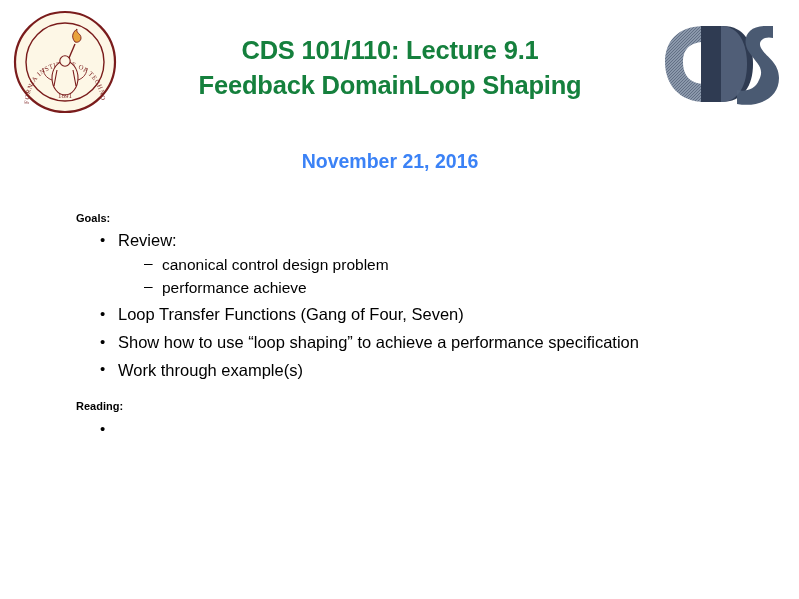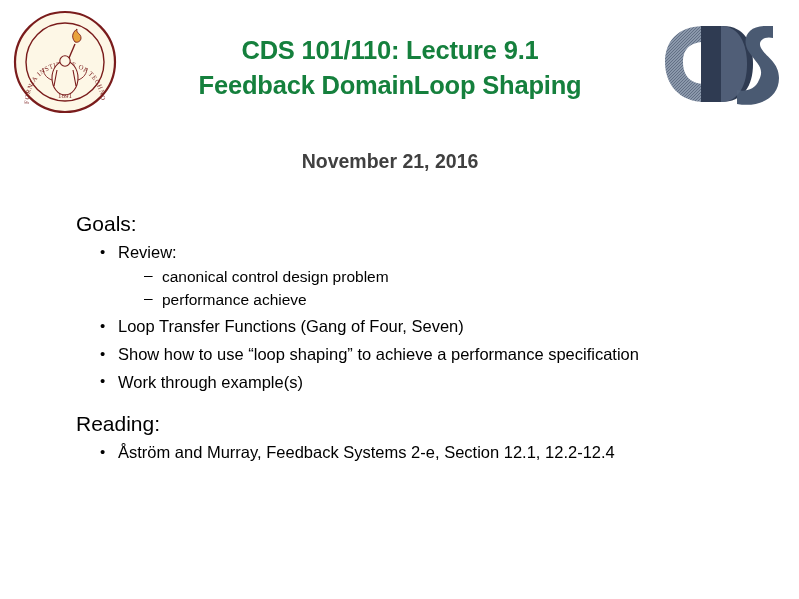--- a/index.html
+++ b/index.html
@@ -51,37 +51,37 @@
   }
   .title .line { white-space: nowrap; }
 
   
   .date {
     position: absolute;
     left: 130px;
     top: 150px;
     width: 520px;
     text-align: center;
-    color: #404040;
+    color: #3b82f6;
     font-weight: bold;
     font-size: 19.5px;
   }
 
   
   .body {
     position: absolute;
     left: 76px;
     top: 212px;
     width: 700px;
     color: #000000;
     font-size: 16.5px;
   }
   .section-head {
-    font-weight: normal;
-    font-size: 21px;
+    font-weight: bold;
+    font-size: 11px;
     margin: 0 0 6px 0;
   }
   .section-head.second { margin-top: 20px; }
 
   ul.level1 {
     list-style: none;
     margin: 0;
     padding: 0 0 0 22px;
   }
   ul.level1 > li {
@@ -200,18 +200,17 @@
       <li>
         <span class="bullet">•</span>
         <span class="item-text">Work through example(s)</span>
       </li>
     </ul>
 
     <div class="section-head second">Reading:</div>
     <ul class="level1">
       <li>
         <span class="bullet">•</span>
-        <span class="item-text">Åström and Murray, Feedback Systems 2-e, Section 12.1, 12.2-12.4</span>
       </li>
     </ul>
 
   </div>
 </div>
 
 </body></html>

